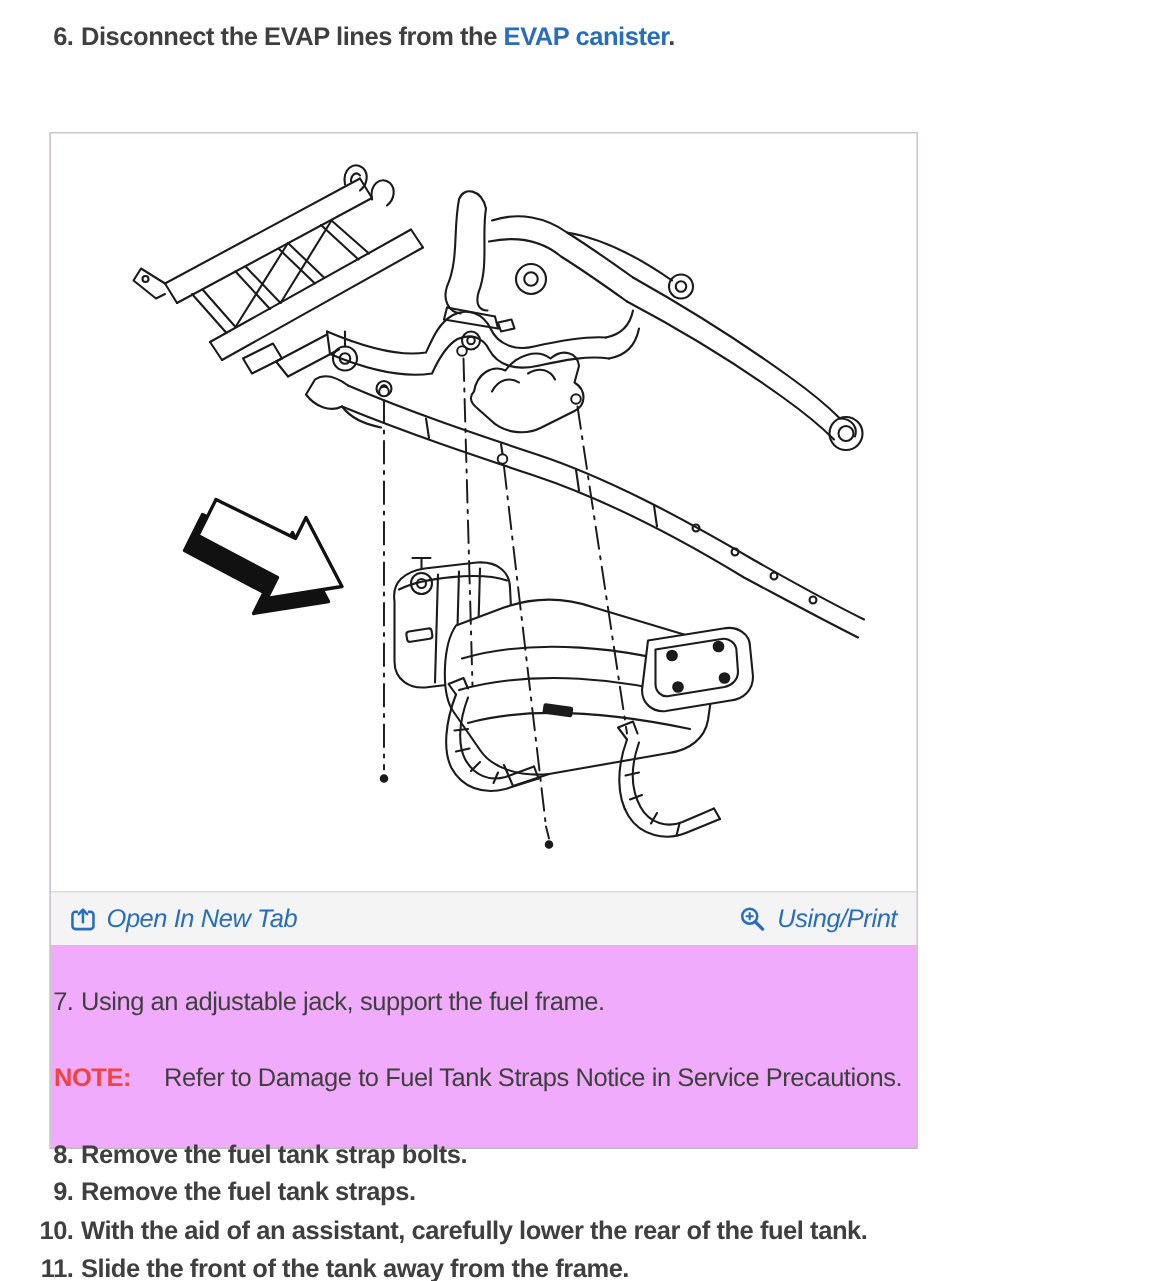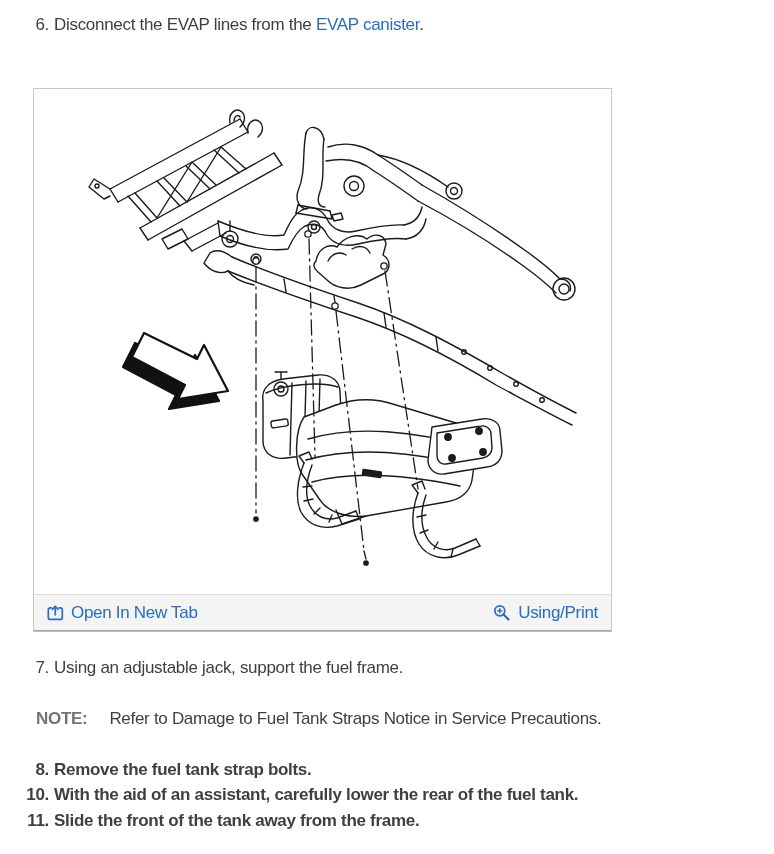--- a/index.html
+++ b/index.html
@@ -8,42 +8,42 @@
     font-family:"Liberation Sans", sans-serif;color:#3f3f3f;
     letter-spacing:-0.3px;overflow:hidden;
   }
   .abs{position:absolute;}
   .step-line{font-size:17px;line-height:24px;white-space:nowrap;}
   .num{display:inline-block;width:24px;text-align:right;margin-right:5px;}
   a.textlink{color:#2a6db9;text-decoration:none;cursor:pointer;}
 
   
   #figure-panel{
-    left:33px;top:88px;width:579px;height:544px;box-sizing:border-box;
-    border:1px solid #c9c9c9;border-bottom-color:#bdbdbd;background:#a3a3a3;
+    left:33px;top:88px;width:579px;height:678px;box-sizing:border-box;
+    border:1px solid #c9c9c9;border-bottom-color:#bdbdbd;background:#f0abfc;font-style:italic;
   }
   #figure-canvas{height:505px;overflow:hidden;background:#ffffff;}
   #figure-footer{
     height:36px;border-top:1px solid #dcdcdc;background:#f4f4f5;
     display:flex;justify-content:space-between;align-items:center;
     padding:0 13px;box-sizing:border-box;
   }
   .fig-link{
     display:flex;align-items:center;gap:7px;color:#2a6db9;font-size:17px;
     text-decoration:none;cursor:pointer;line-height:1;
   }
   .fig-link svg{display:block;}
 
   #step7{left:25px;top:656px;}
   #note-line{left:36px;top:707px;font-size:17px;line-height:24px;white-space:nowrap;}
-  #note-line .note-label{font-weight:bold;color:#737373;}
+  #note-line .note-label{font-weight:bold;color:#ef4444;}
   #note-line .note-text{margin-left:22px;}
   #steps-block{left:25px;top:757px;}
   #steps-block .step-line{line-height:25.4px;}
-  #step6{left:25px;top:13px;}
+  #step6{left:25px;top:13px;font-weight:bold;}
 </style>
 </head>
 <body>
 
 <p id="step6" class="abs step-line"><span class="num">6.</span><span>Disconnect the EVAP lines from the </span><a class="textlink">EVAP canister</a><span>.</span></p>
 
 <div id="figure-panel" class="abs">
   <div id="figure-canvas">
     <svg width="577" height="505" viewBox="0 0 577 505">
       <g stroke="#1b1b1b" fill="none" stroke-width="1.4" stroke-linecap="round" stroke-linejoin="round">
@@ -240,20 +240,21 @@
     </a>
   </div>
 </div>
 
 <p id="step7" class="abs step-line"><span class="num">7.</span><span>Using an adjustable jack, support the fuel frame.</span></p>
 
 <p id="note-line" class="abs"><span class="note-label">NOTE:</span><span class="note-text">Refer to Damage to Fuel Tank Straps Notice in Service Precautions.</span></p>
 
 <div id="steps-block" class="abs">
   <p class="step-line"><span class="num">8.</span><span>Remove the fuel tank strap bolts.</span></p>
+  <p class="step-line" style="margin:0"><span class="num">9.</span><span>Remove the fuel tank straps.</span></p>
   <p class="step-line" style="margin:0"><span class="num">10.</span><span>With the aid of an assistant, carefully lower the rear of the fuel tank.</span></p>
   <p class="step-line" style="margin:0"><span class="num">11.</span><span>Slide the front of the tank away from the frame.</span></p>
 </div>
 
 <style>
   
   #steps-block p{margin:0;font-weight:bold;}
   #step6, #step7, #note-line{margin:0;}
 </style>
 

